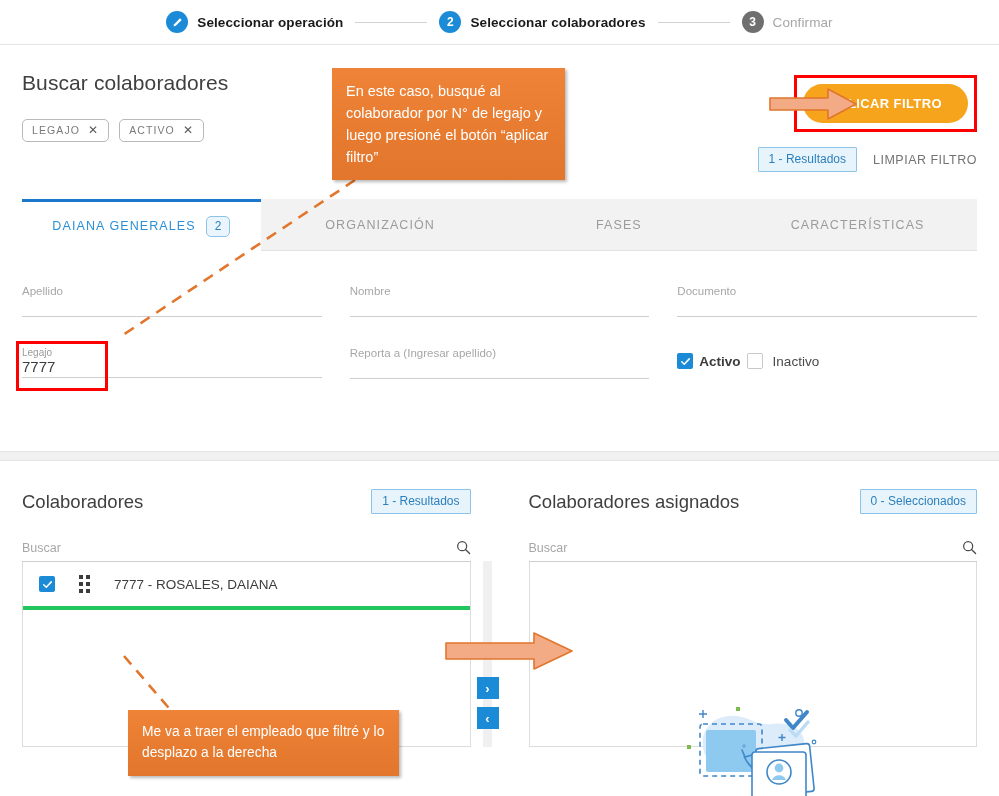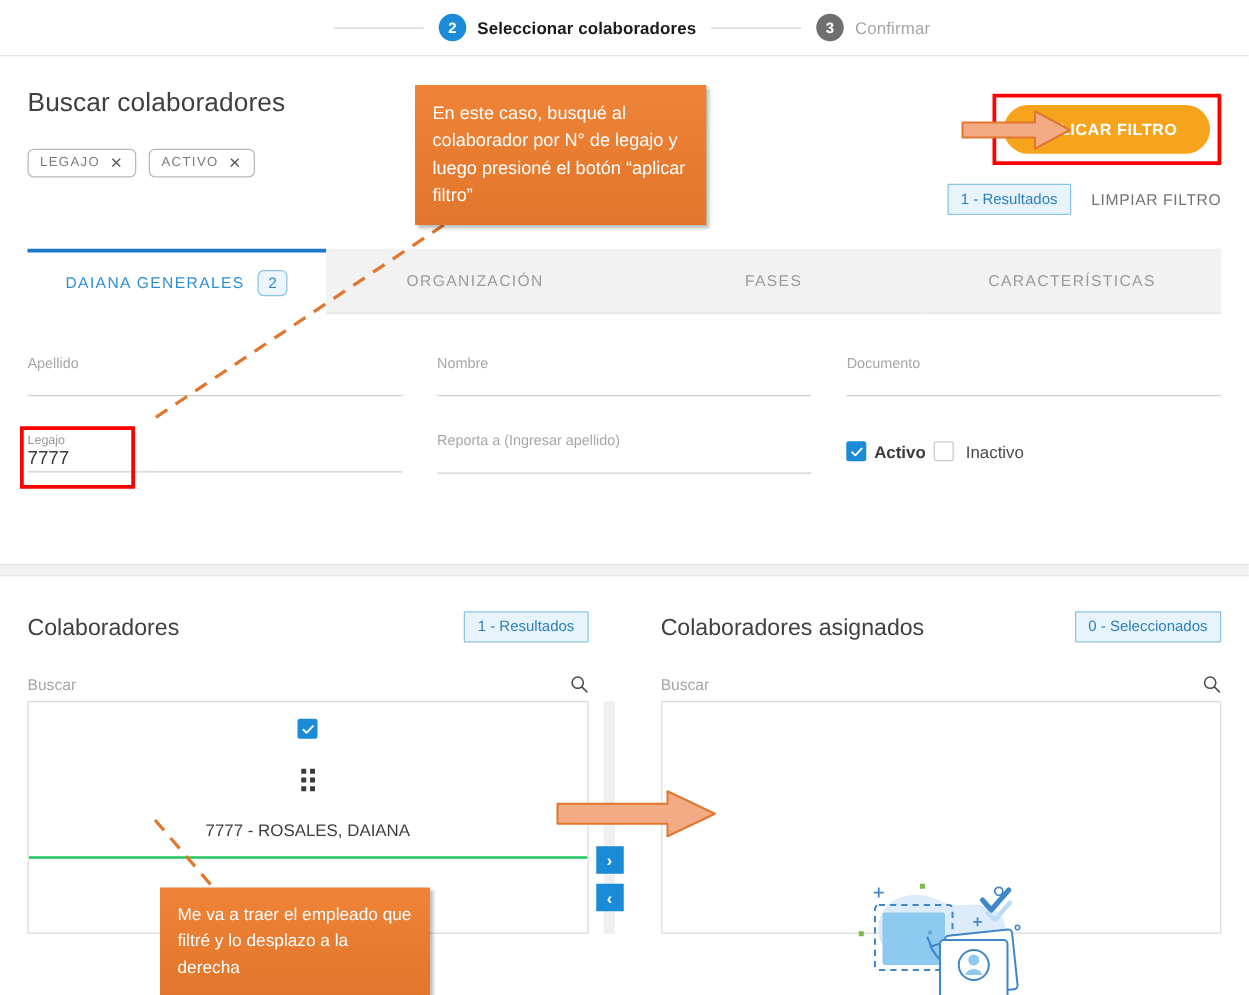--- a/index.html
+++ b/index.html
@@ -139,21 +139,21 @@
     margin-top: 26px; border-bottom:1px solid #cfcfcf; padding-bottom: 6px;
   }
   .search-ph { font-size: 12.5px; color:#a7a7a7; }
   .mag { width:15px; height:15px; display:block; }
   .list-box {
     border:1px solid #dcdcdc; border-top:none; margin-top: 0;
     height: 185px; background:#fff; position:relative; overflow:hidden;
   }
   .list-item {
     display:flex; align-items:center; gap:24px;
-    padding: 13px 16px; border-bottom:2px solid #22c55e;flex-direction:column;
+    padding: 13px 16px; border-bottom:4px solid #22c55e;
   }
   .drag-dots { display:grid; grid-template-columns: repeat(2, 4px);
                grid-gap: 3px; }
   .drag-dots i { width:4px; height:4px; background:#3c3c3c; display:block; }
   .item-text { font-size: 13.5px; color:#3c3c3c; }
 
   .transfer {
     width: 34px; display:flex; flex-direction:column; align-items:center;
     justify-content:flex-end; padding-bottom: 18px; gap: 8px;
   }
@@ -168,31 +168,39 @@
 
   
   .callout {
     position:absolute; color:#ffffff;
     background: linear-gradient(180deg,#ef8337 0%, #e1762c 100%);
     box-shadow: 2px 2px 3px rgba(0,0,0,.28);
     font-size: 14.5px; line-height: 1.52; padding: 12px 14px;
     z-index: 40;
   }
   .callout.c1 { left: 332px; top: 68px; width: 233px; }
-  .callout.c2 { left: 128px; top: 710px; width: 216px; font-size:13.8px; }
+  .callout.c2 { left: 128px; top: 710px; width: 271px; font-size:13.8px; }
 
   .arrow-ann { position:absolute; z-index:35; }
   .dash-line { position:absolute; z-index:30; pointer-events:none; }
   .empty-art { position:absolute; z-index:5; }
 </style>
 </head>
 <body>
 
 <div class="stepper">
 
+  <div class="step">
+    <span class="step-circle done">
+      <svg class="pencil" viewBox="0 0 16 16">
+        <path d="M11.6 1.9 14.1 4.4 5.6 12.9 2.3 13.7 3.1 10.4z" fill="#ffffff"></path>
+      </svg>
+    </span>
+    <span class="step-label active">Seleccionar operación</span>
+  </div>
 
   <span class="step-line"></span>
 
   <div class="step">
     <span class="step-circle current">2</span>
     <span class="step-label active">Seleccionar colaboradores</span>
   </div>
 
   <span class="step-line"></span>
 

